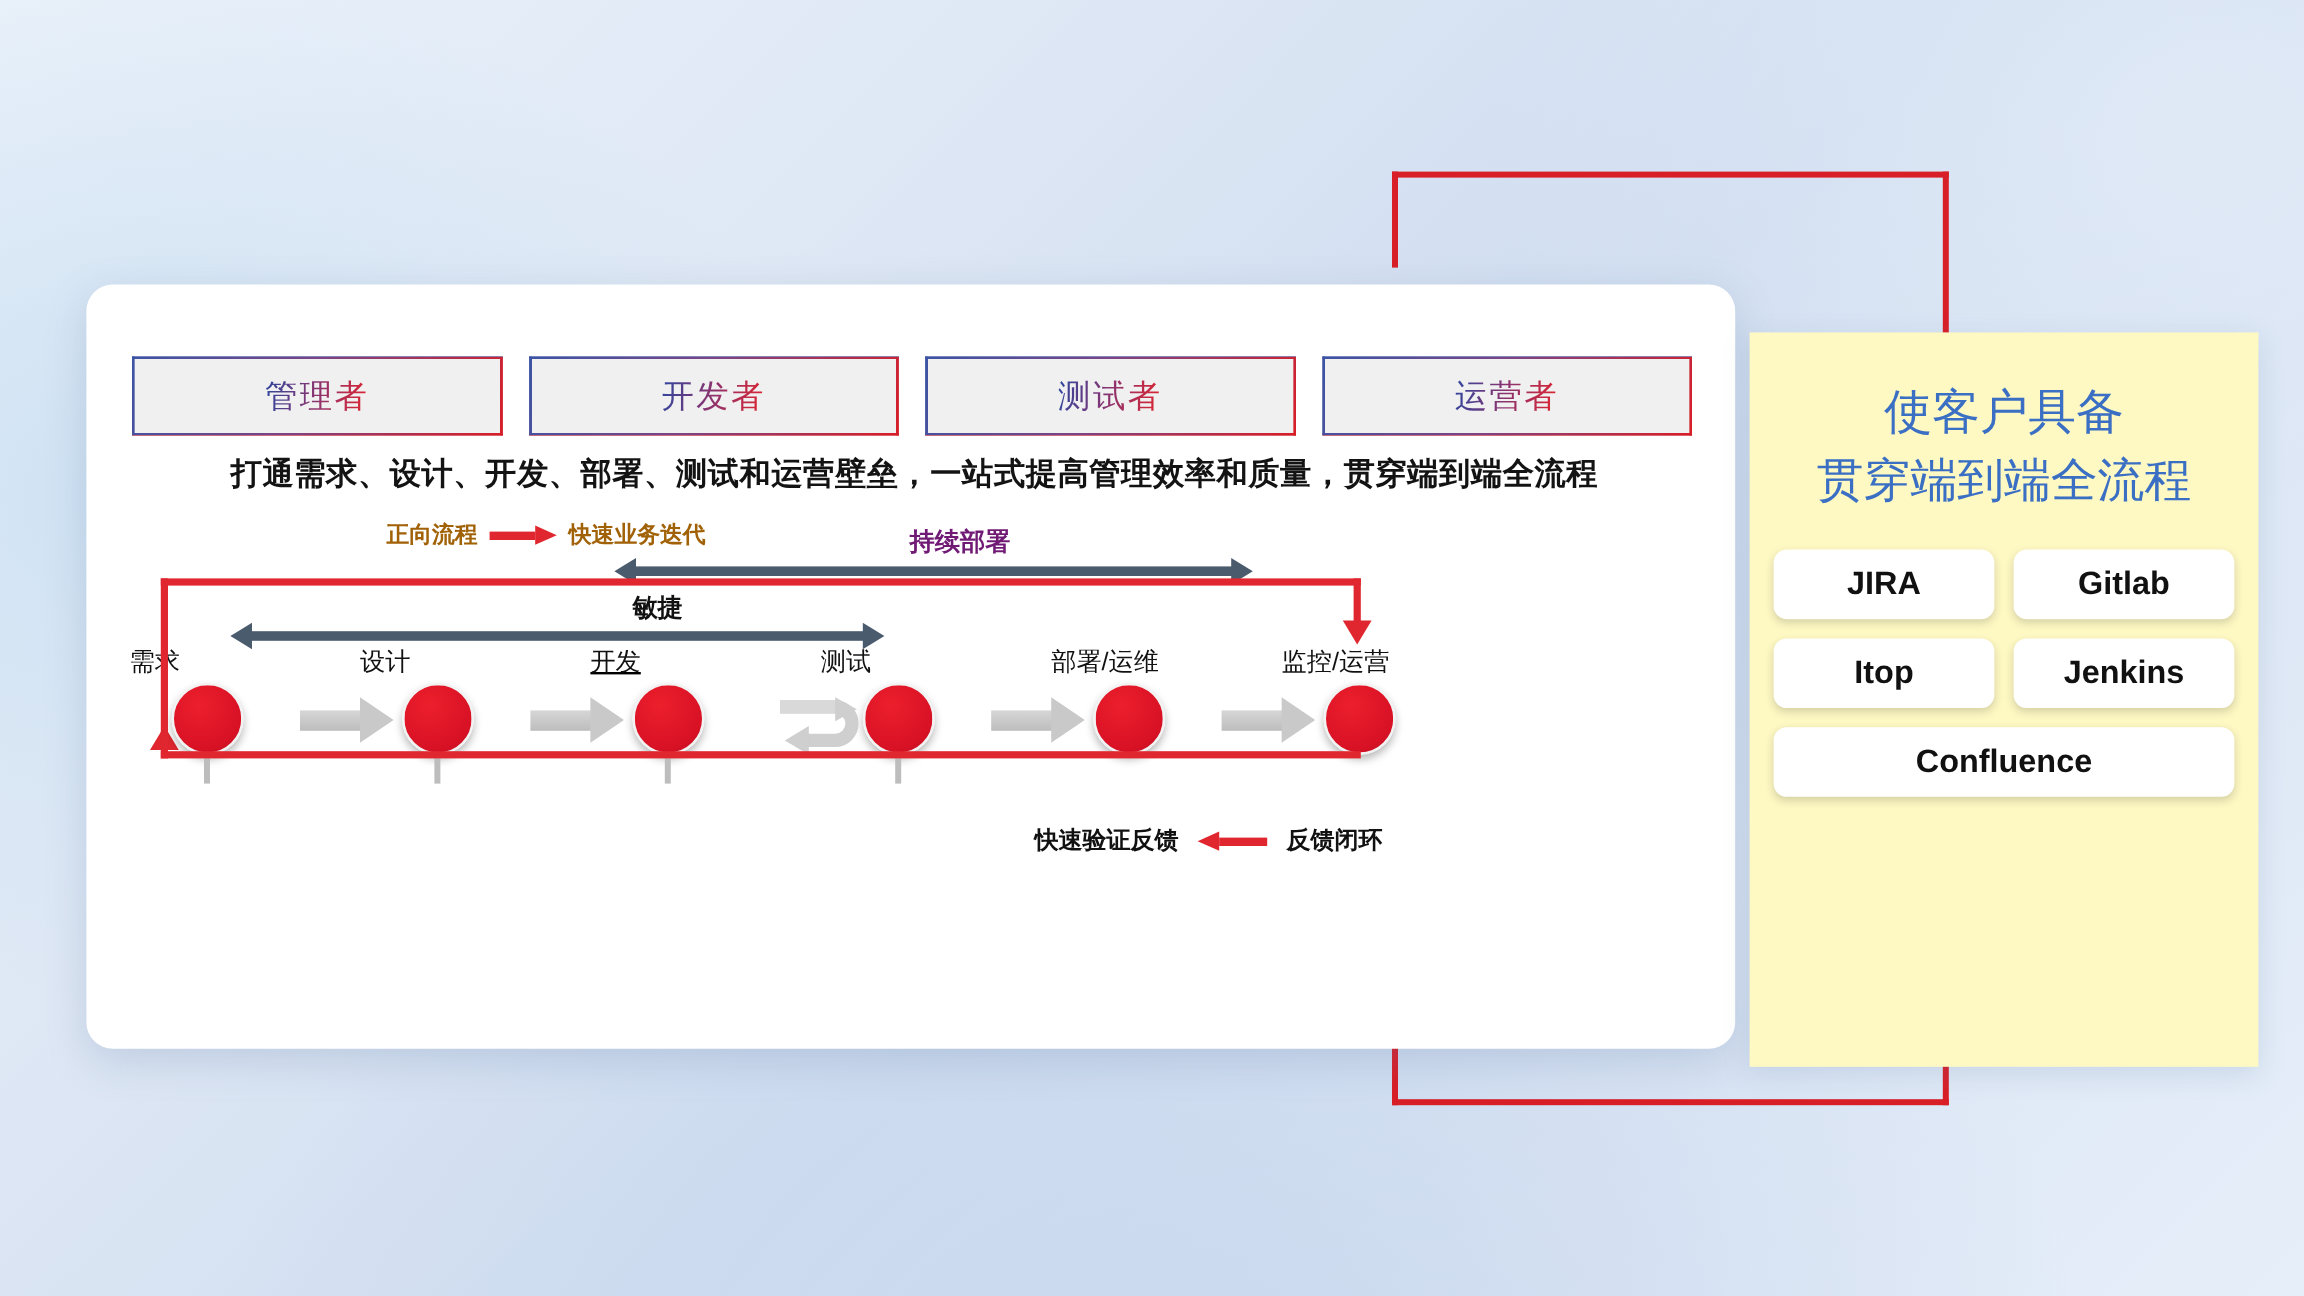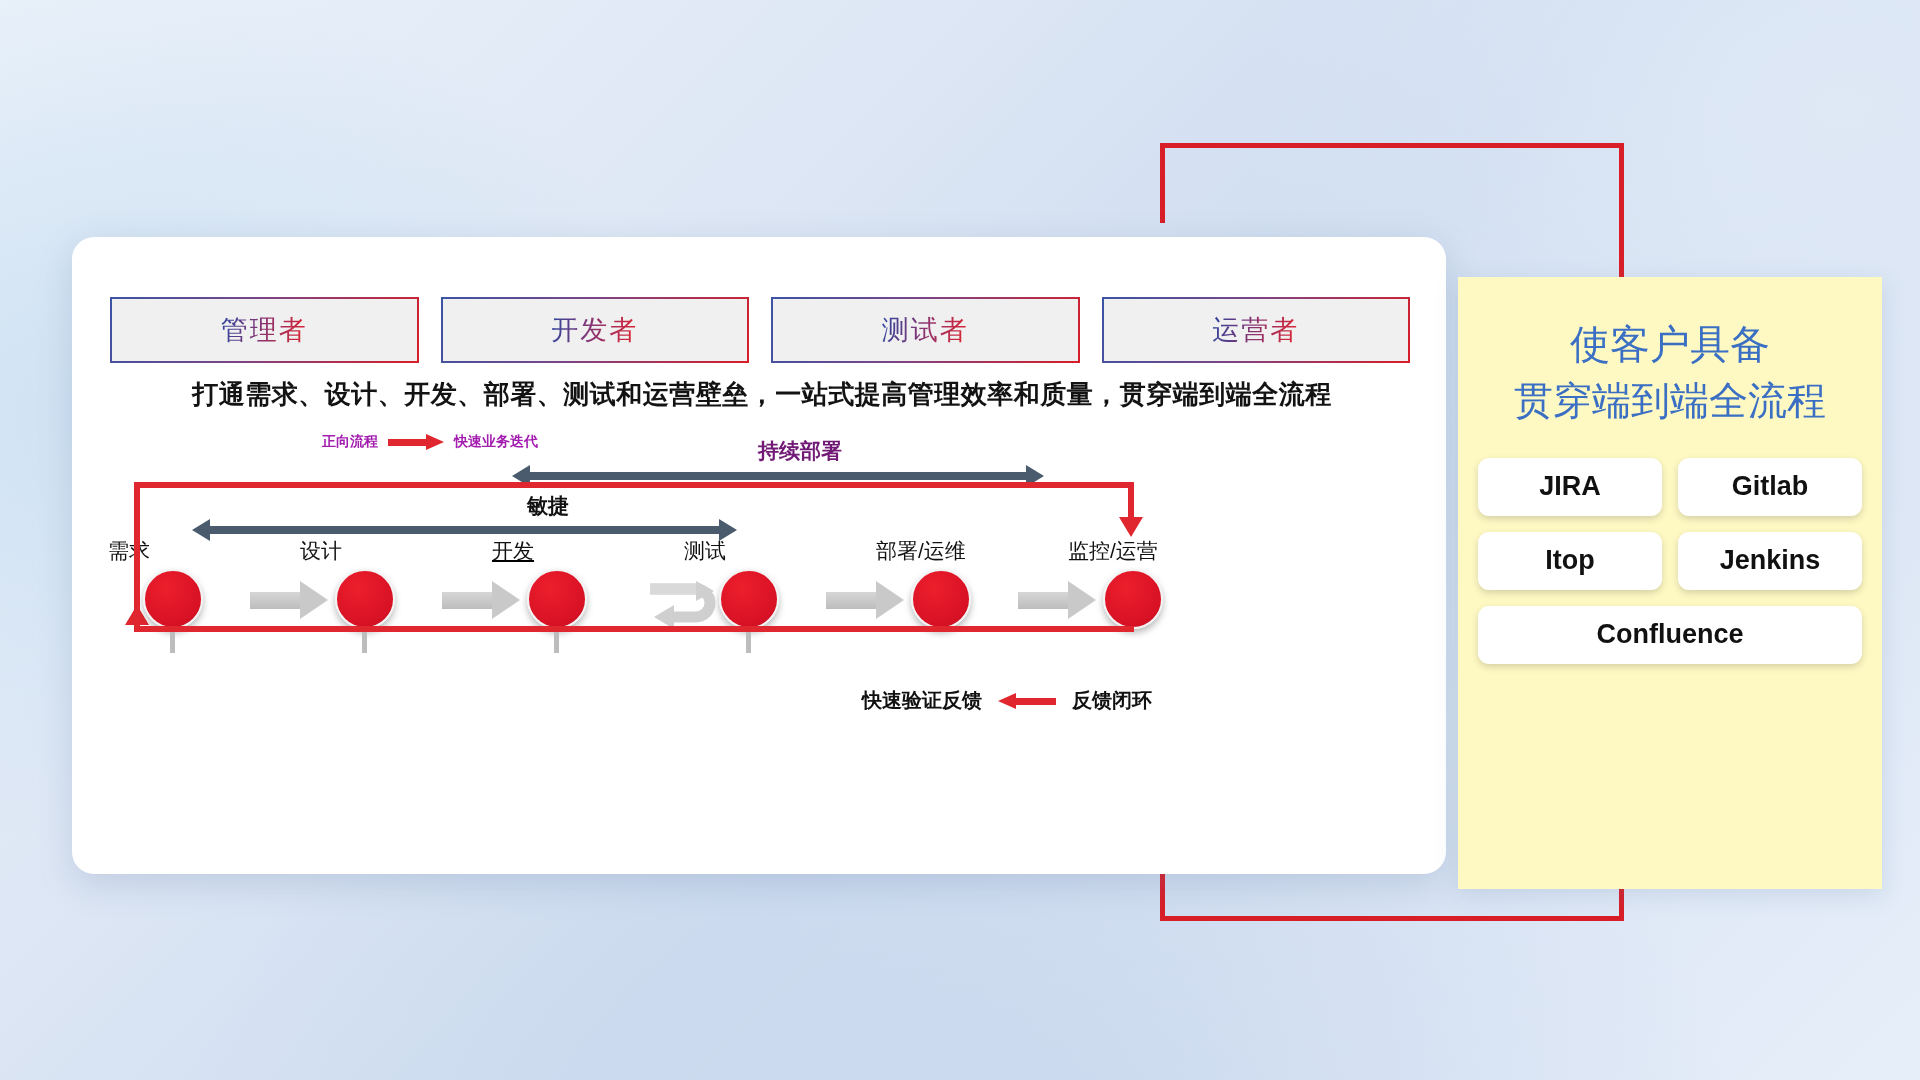--- a/index.html
+++ b/index.html
@@ -57,21 +57,21 @@
 
   
   .desc {
     position: absolute; left: 50px; top: 140px; width: 1280px;
     text-align: center; font-size: 26px; font-weight: 700; color: #131313;
     letter-spacing: .5px;
   }
 
   
   .legend-fwd { position: absolute; left: 250px; top: 196px; display: flex; align-items: center; gap: 10px; }
-  .legend-fwd .t { font-size: 14px; font-weight: 700; color: #a21caf; }
+  .legend-fwd .t { font-size: 19px; font-weight: 700; color: #a16207; }
   .arrow-red-sm { width: 56px; height: 16px; position: relative; }
   .arrow-red-sm .shaft { position: absolute; left: 0; top: 5px; width: 38px; height: 7px; background: #e0262e; }
   .arrow-red-sm .head {
     position: absolute; right: 0; top: 0; width: 0; height: 0;
     border-top: 8px solid transparent; border-bottom: 8px solid transparent; border-left: 18px solid #e0262e;
   }
 
   
   .cd-label { position: absolute; left: 686px; top: 200px; font-size: 21px; font-weight: 700; color: #701a75; }
   .darrow {

